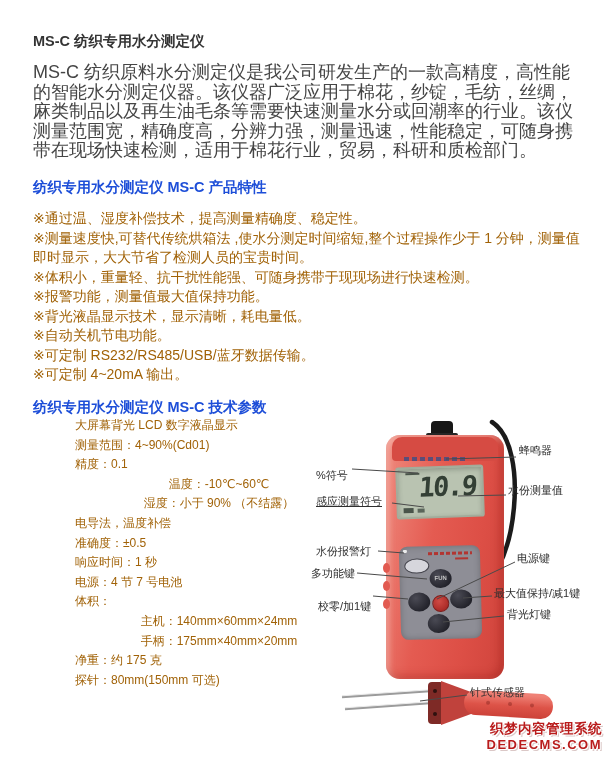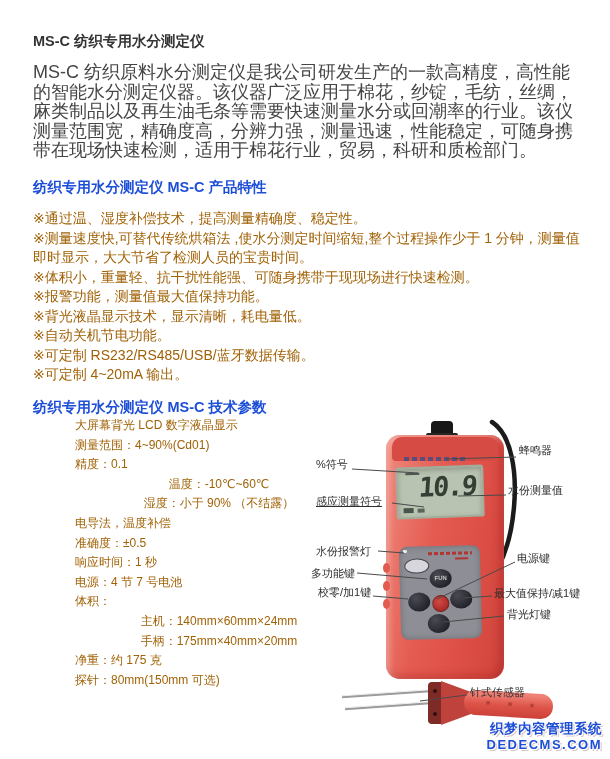--- a/index.html
+++ b/index.html
@@ -15,22 +15,22 @@
   .sec-heading{left:33px;font-size:14.5px;font-weight:bold;color:#1d4ed8;}
   .features-heading{top:178px;}
   .features-list{left:33px;top:209px;width:548px;font-size:14px;line-height:19.5px;color:#a16207;}
   .specs-heading{top:398px;}
   .specs-list{left:33px;top:416px;width:268px;font-size:12px;line-height:19.6px;color:#a16207;margin-left:42px;}
   .spec-line.indent{padding-left:20px;text-align:center;}
   
   .figure{left:300px;top:395px;width:310px;height:364px;}
   .figure svg{position:absolute;left:0;top:0;pointer-events:none;}
   .callout{position:absolute;font-size:11px;color:#2f2f2f;white-space:nowrap;}
-  .fl1{left:16px;top:62px;} .fl2{left:16px;top:99px;text-decoration:underline;} .fl3{left:16px;top:149px;}
-  .fl4{left:11px;top:171px;} .fl5{left:18px;top:190px;}
+  .fl1{left:16px;top:73px;} .fl2{left:16px;top:99px;text-decoration:underline;} .fl3{left:16px;top:149px;}
+  .fl4{left:11px;top:171px;} .fl5{left:18px;top:204px;}
   .fr1{left:219px;top:48px;} .fr2{left:208px;top:88px;} .fr3{left:217px;top:156px;}
   .fr4{left:194px;top:191px;} .fr5{left:207px;top:212px;}
   .fp1{left:170px;top:290px;}
   
   .dev-body{left:86px;top:40px;width:118px;height:244px;border-radius:14px;
     background:linear-gradient(100deg,#ef8a7e 0%,#e45b51 40%,#dd4f46 70%,#d0443c 100%);
     box-shadow:inset -4px -3px 8px rgba(140,20,15,.35), inset 3px 3px 6px rgba(255,210,200,.55);}
   .dev-topface{left:92px;top:42px;width:106px;height:24px;border-radius:10px 10px 4px 4px;background:#d64b43;}
   .dev-knob{left:131px;top:26px;width:22px;height:16px;background:#171717;border-radius:4px 4px 2px 2px;}
   .dev-knob-base{left:126px;top:38px;width:32px;height:7px;background:#262626;border-radius:2px;}
@@ -63,21 +63,21 @@
   .probe-head-block{left:128px;top:287px;width:16px;height:42px;background:#7e2a26;border-radius:4px;}
   .probe-head-fan{left:141px;top:286px;width:30px;height:44px;background:#c0423c;
     clip-path:polygon(0 0,100% 25%,100% 75%,0 100%);}
   .probe-screw{position:absolute;width:4px;height:4px;border-radius:50%;background:#2f110f;left:5px;}
   .ps1{top:7px;} .ps2{top:30px;}
   .probe-handle{left:164px;top:297px;width:89px;height:25px;border-radius:12px;transform:rotate(3.5deg);
     background:linear-gradient(180deg,#ef8176 10%,#dd5348 55%,#cc4239 100%);}
   .ph-dot{position:absolute;width:4px;height:4px;border-radius:50%;background:rgba(90,10,5,.3);top:10px;}
   .phd1{left:22px;} .phd2{left:44px;} .phd3{left:66px;}
   
-  .watermark{right:8px;top:326px;text-align:right;color:#1d4ed8;font-weight:bold;line-height:16px;
+  .watermark{right:8px;top:326px;text-align:right;color:#b91c1c;font-weight:bold;line-height:16px;
     text-shadow:1px 1px 0 rgba(255,255,255,.95),-1px -1px 0 rgba(255,255,255,.7),2px 2px 0 rgba(110,34,32,.25);}
   .wm1{font-size:13.5px;letter-spacing:.5px;}
   .wm2{font-size:13px;letter-spacing:1.5px;}
 </style>
 </head>
 <body>
 
 <div class="abs doc-title">MS-C 纺织专用水分测定仪</div>
 
 <div class="abs intro">MS-C 纺织原料水分测定仪是我公司研发生产的一款高精度，高性能的智能水分测定仪器。该仪器广泛应用于棉花，纱锭，毛纺，丝绸，麻类制品以及再生油毛条等需要快速测量水分或回潮率的行业。该仪测量范围宽，精确度高，分辨力强，测量迅速，性能稳定，可随身携带在现场快速检测，适用于棉花行业，贸易，科研和质检部门。</div>

